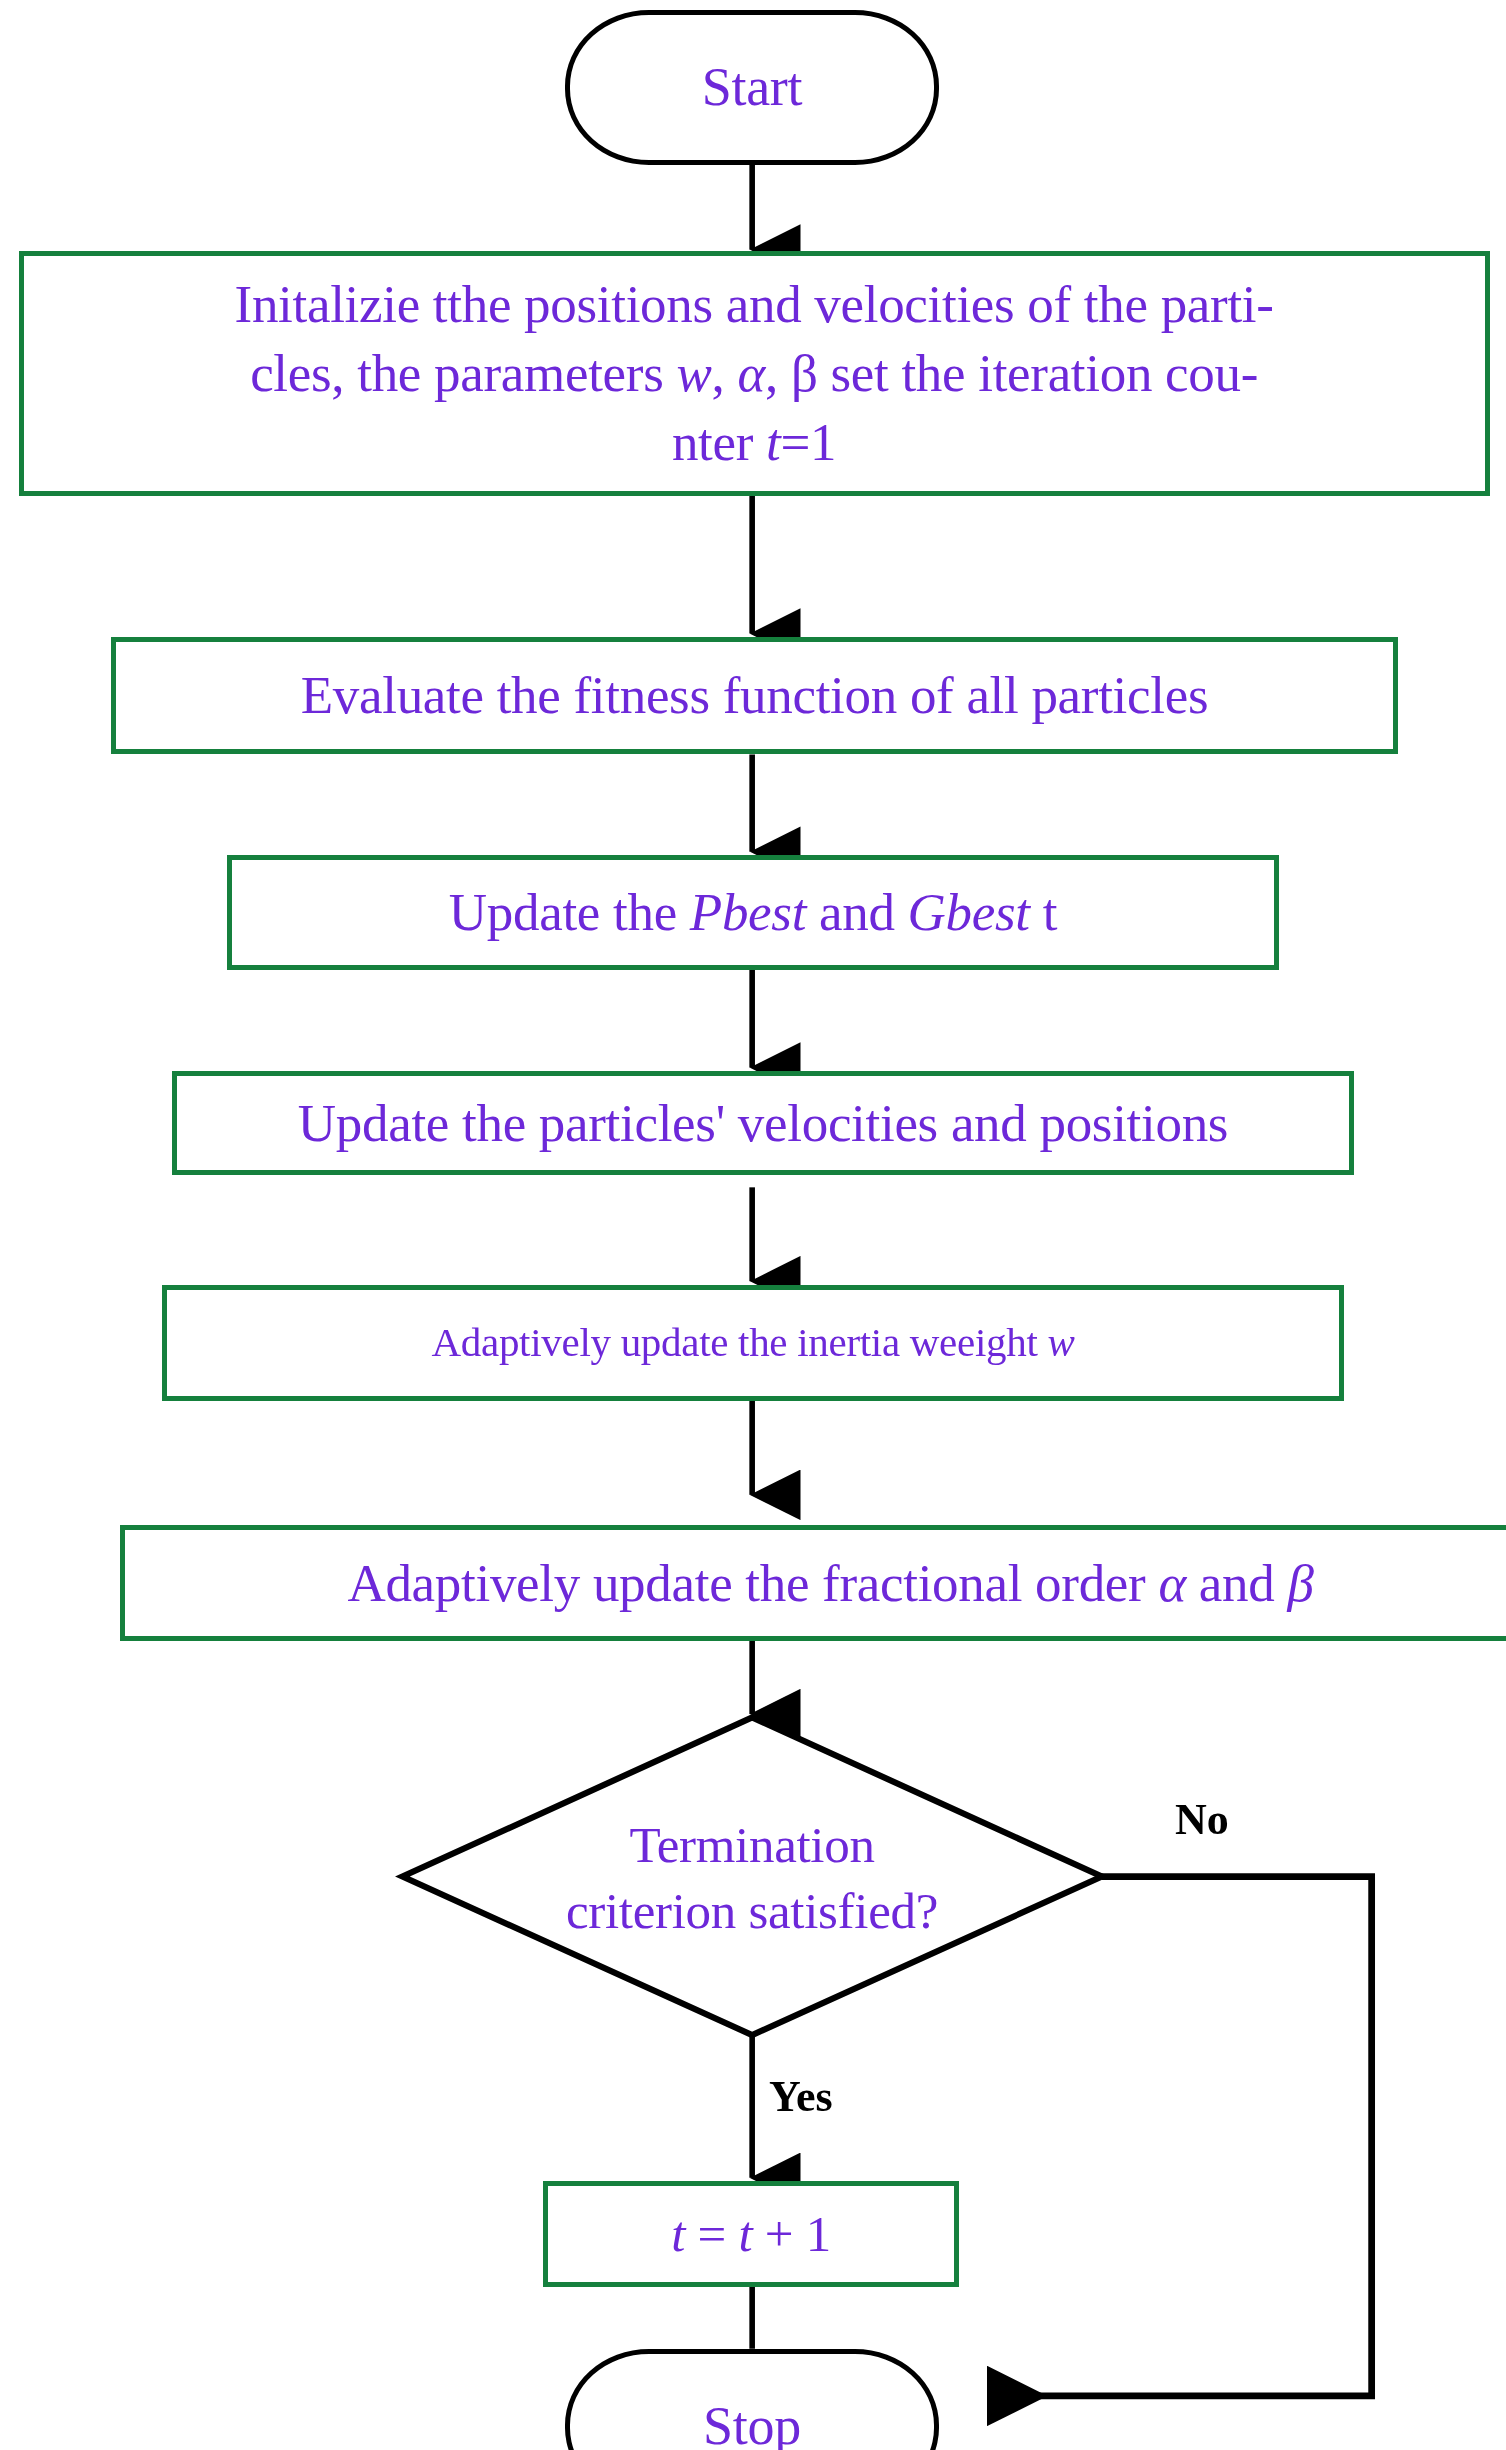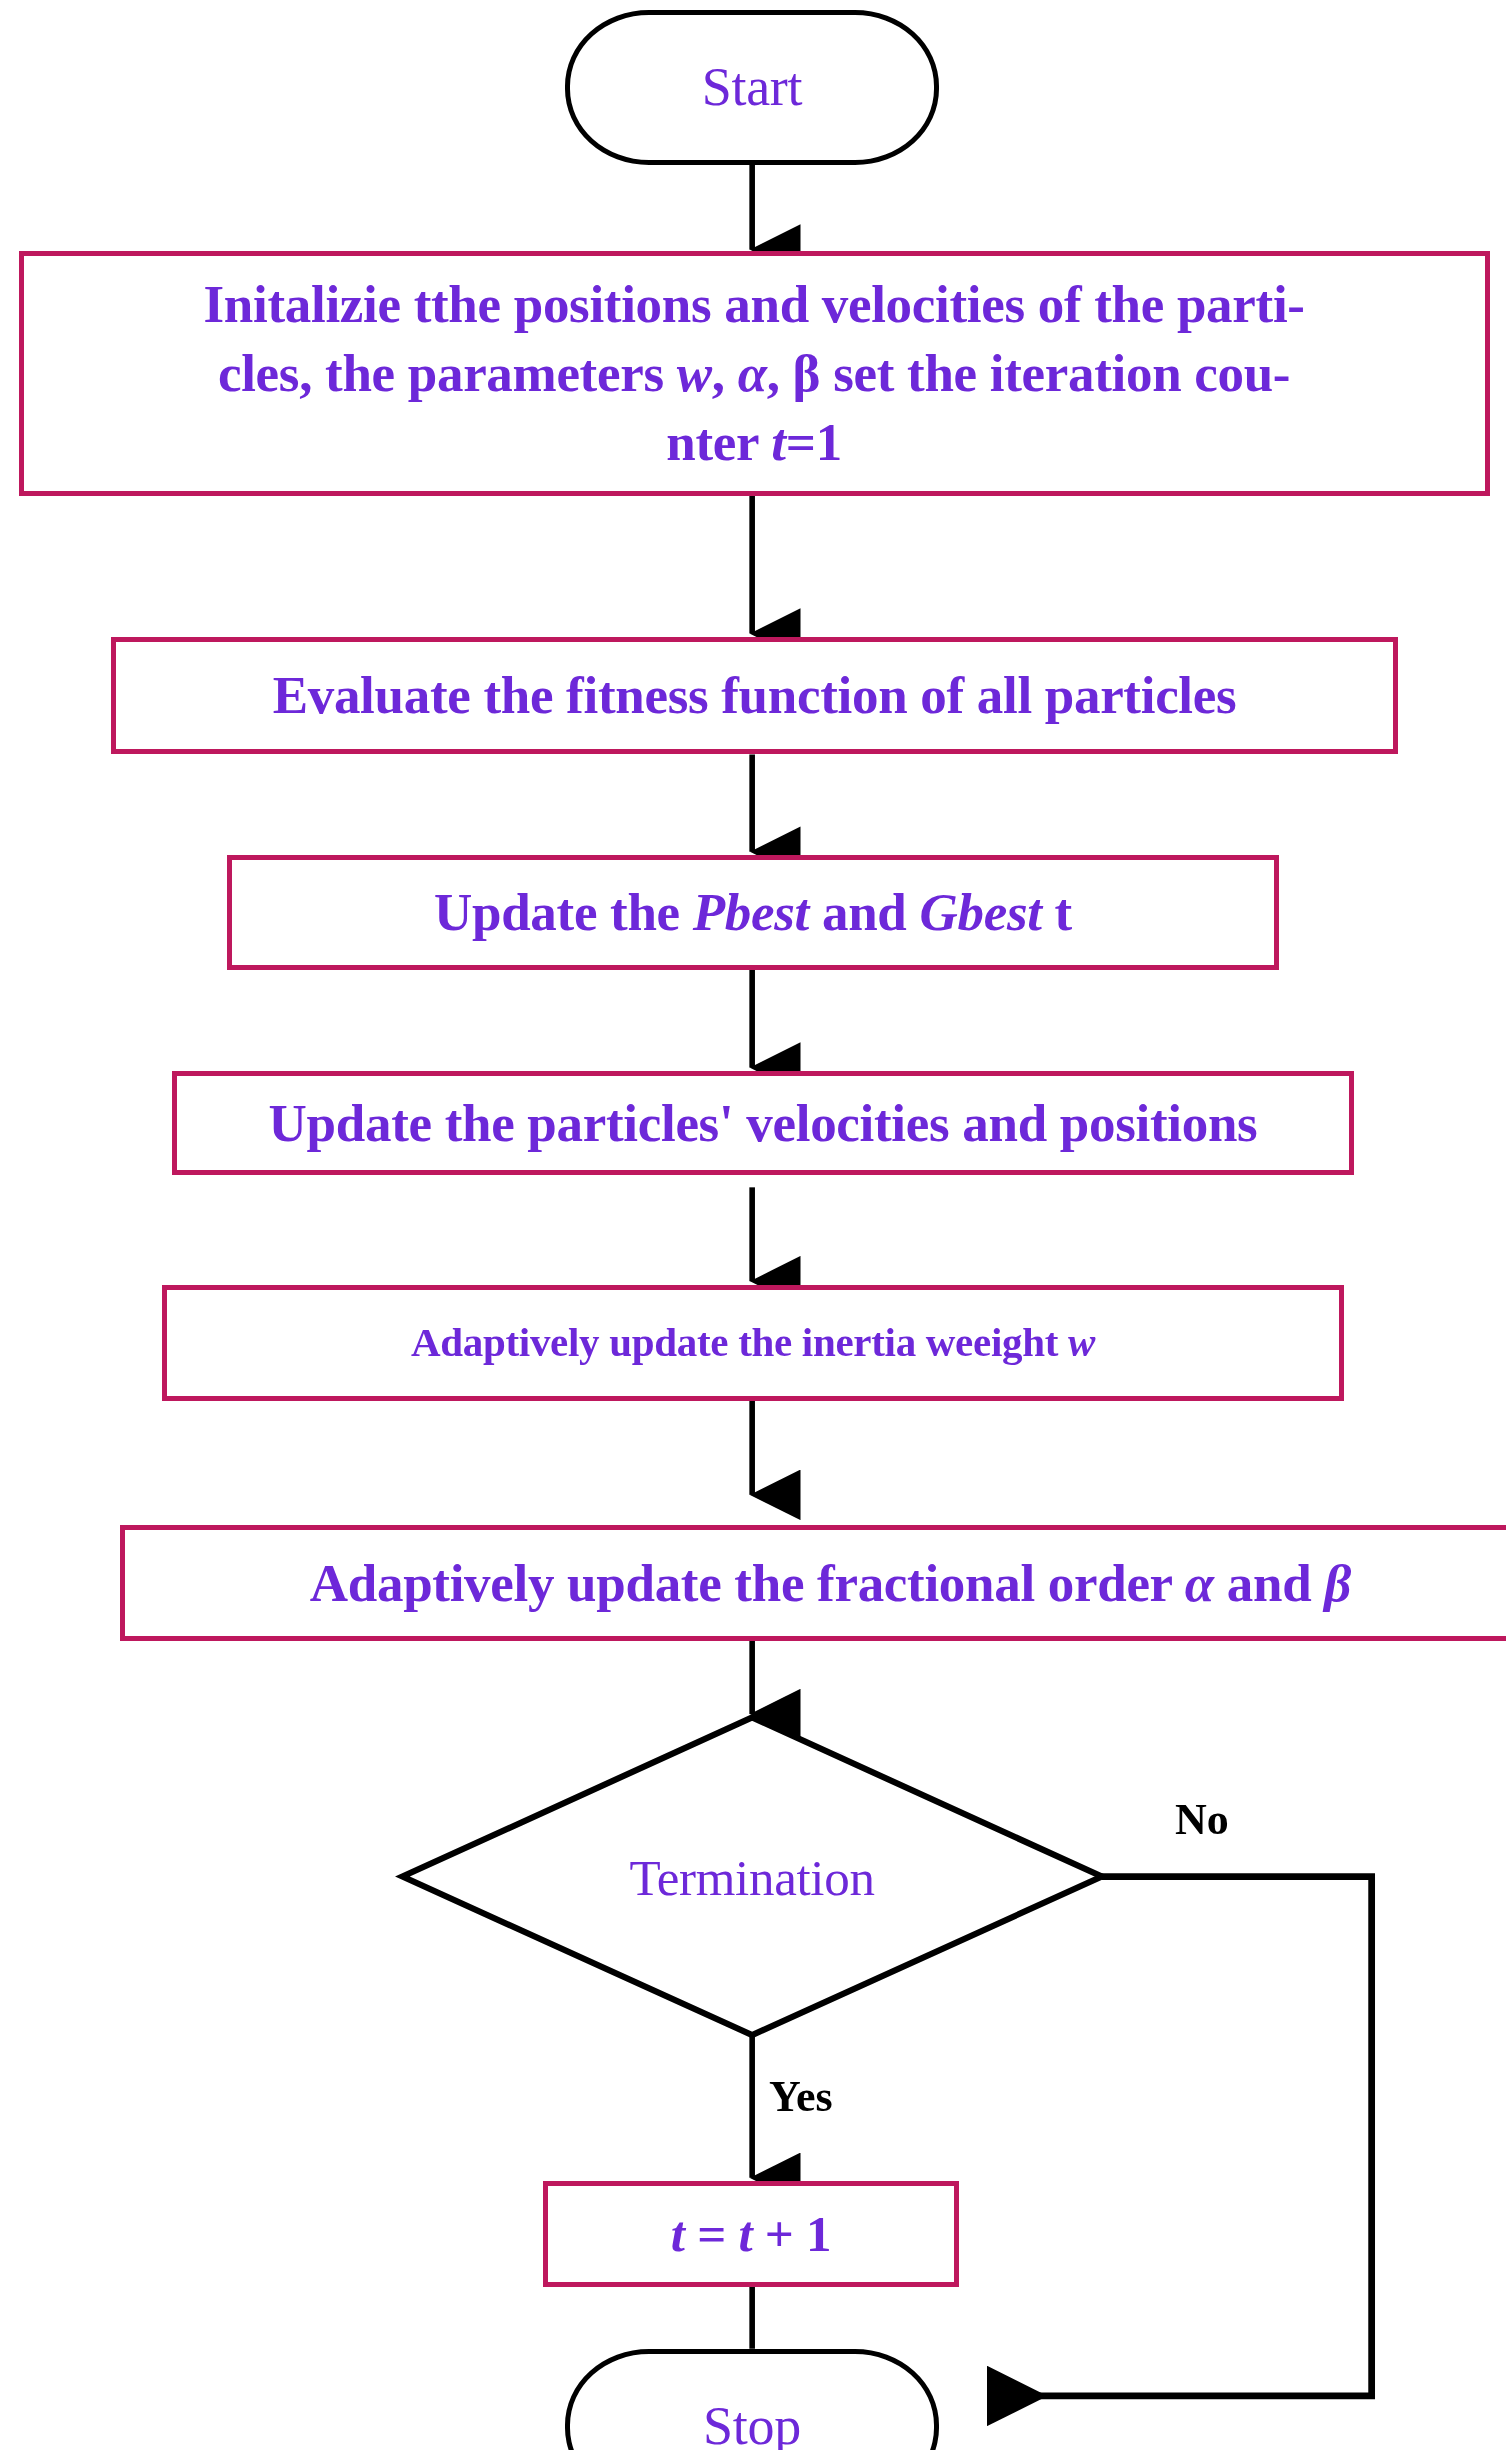--- a/index.html
+++ b/index.html
@@ -29,22 +29,21 @@
     position: absolute;
     box-sizing: border-box;
     display: flex;
     align-items: center;
     justify-content: center;
     text-align: center;
     color: #6d28d9;
     background: #ffffff;
   }
   .process {
-    border: 5px solid #be185d;
-    font-weight: bold;
+    border: 5px solid #15803d;
   }
   .terminator {
     border: 5px solid #000000;
     border-radius: 84px / 76px;
   }
   .node .txt {
     display: block;
     width: 100%;
     line-height: 1.30;
     letter-spacing: -0.3px;
@@ -134,20 +133,21 @@
 
   <div class="node process" style="left:120px; top:1525px; width:1421px; height:116px; font-size:53px;justify-content:flex-end;">
     <span class="txt">
       <span>Adaptively update the fractional order </span><span class="grk">α</span><span> and </span><span class="grk">β</span>
     </span>
   </div>
 
   <div class="node" style="left:471px; top:1777px; width:562px; height:202px; font-size:51px; background:transparent; border:none;">
     <span class="txt">
       <span>Termination</span><br>
+      <span>criterion satisfied?</span>
     </span>
   </div>
 
   <div class="node process" style="left:543px; top:2181px; width:416px; height:106px; font-size:51px;">
     <span class="txt">
       <span class="it">t</span><span> = </span><span class="it">t</span><span> + 1</span>
     </span>
   </div>
 
   <div class="node terminator" style="left:565px; top:2349px; width:374px; height:155px; font-size:54px;">

